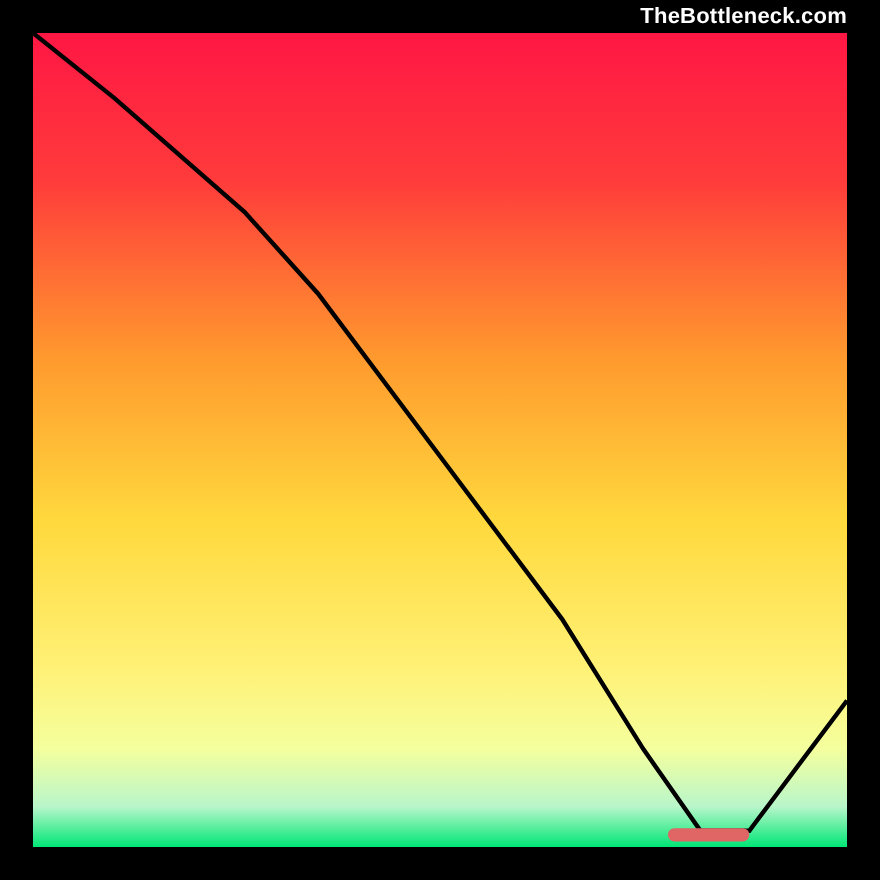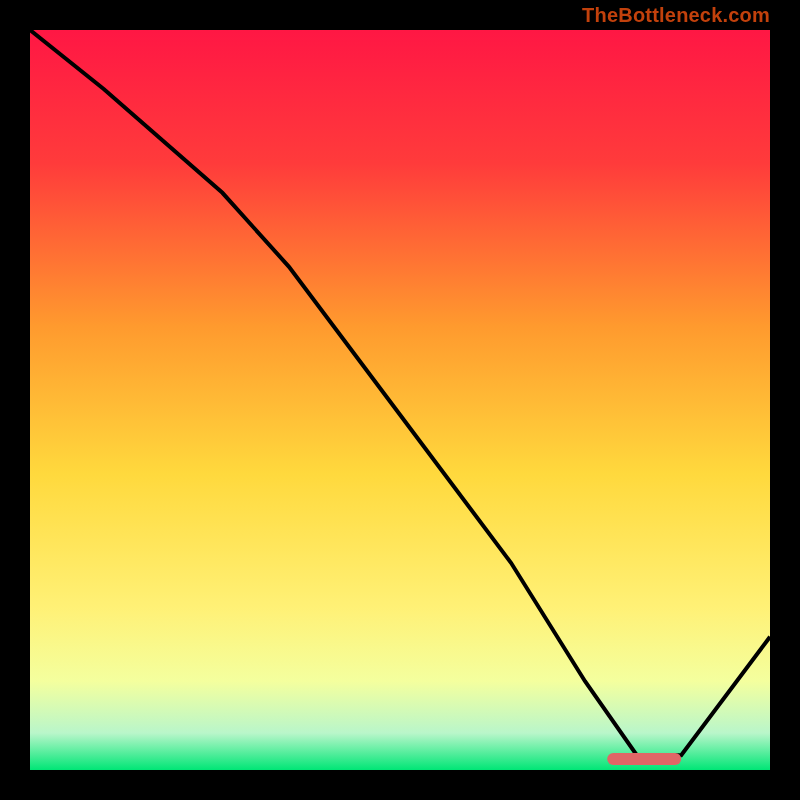--- a/index.html
+++ b/index.html
@@ -24,21 +24,21 @@
     top: 30px;
     left: 30px;
     width: 740px;
     height: 740px;
     overflow: hidden;
   }
   .attribution {
     position: absolute;
     top: 4px;
     right: 30px;
-    color: #c2410c;
+    color: #ffffff;
     font-size: 20px;
     font-weight: bold;
     letter-spacing: 0.2px;
   }
   svg {
     display: block;
   }
 </style>
 </head>
 <body>

